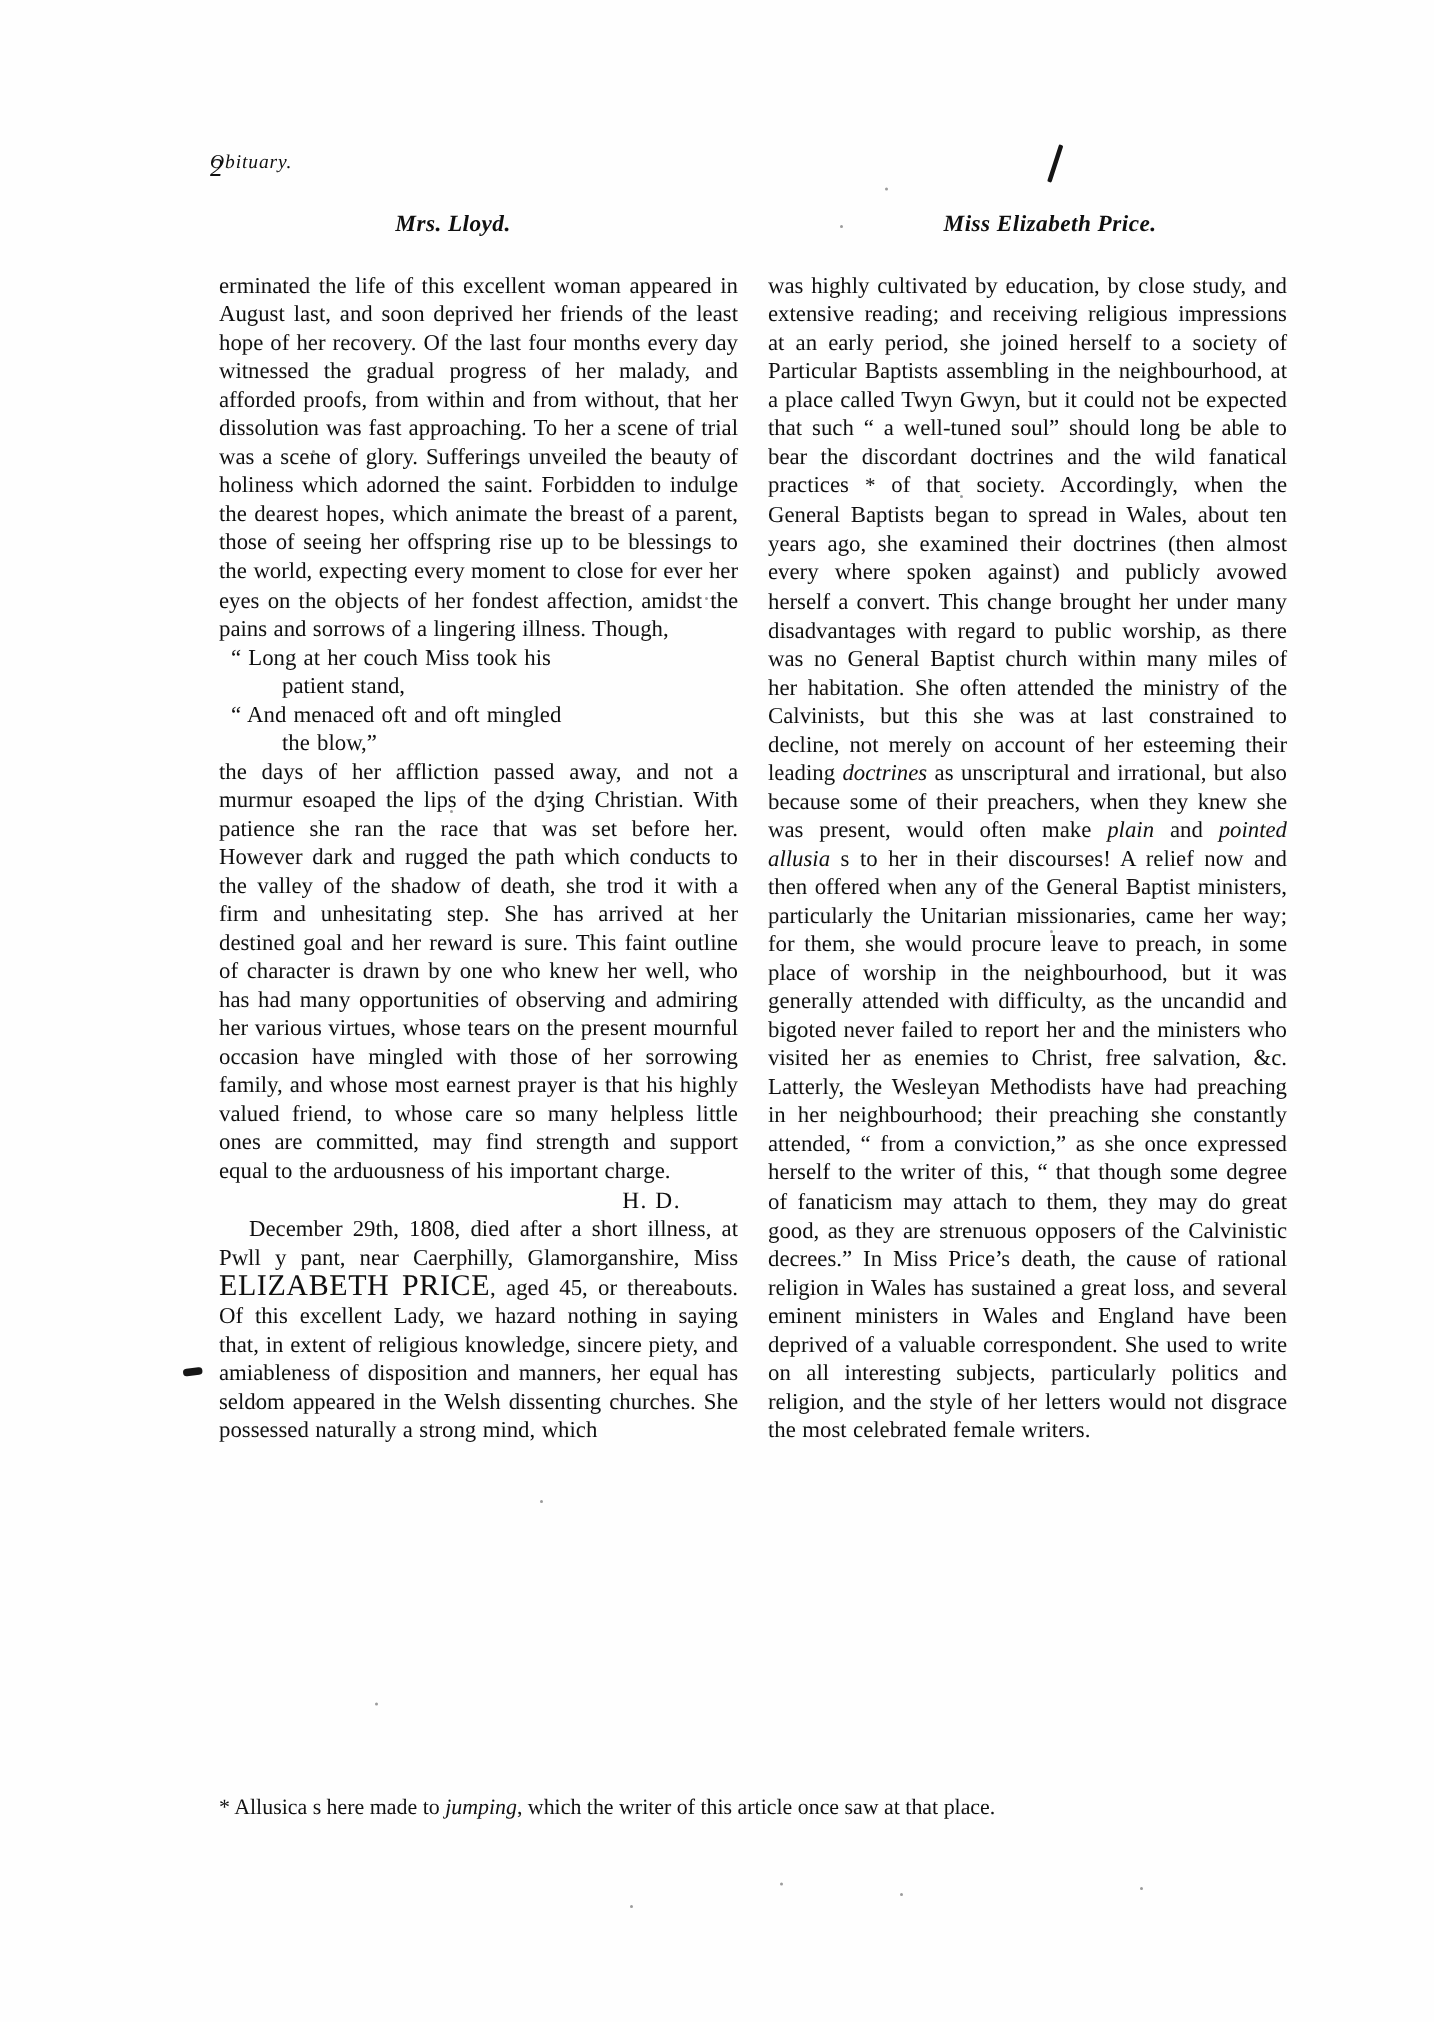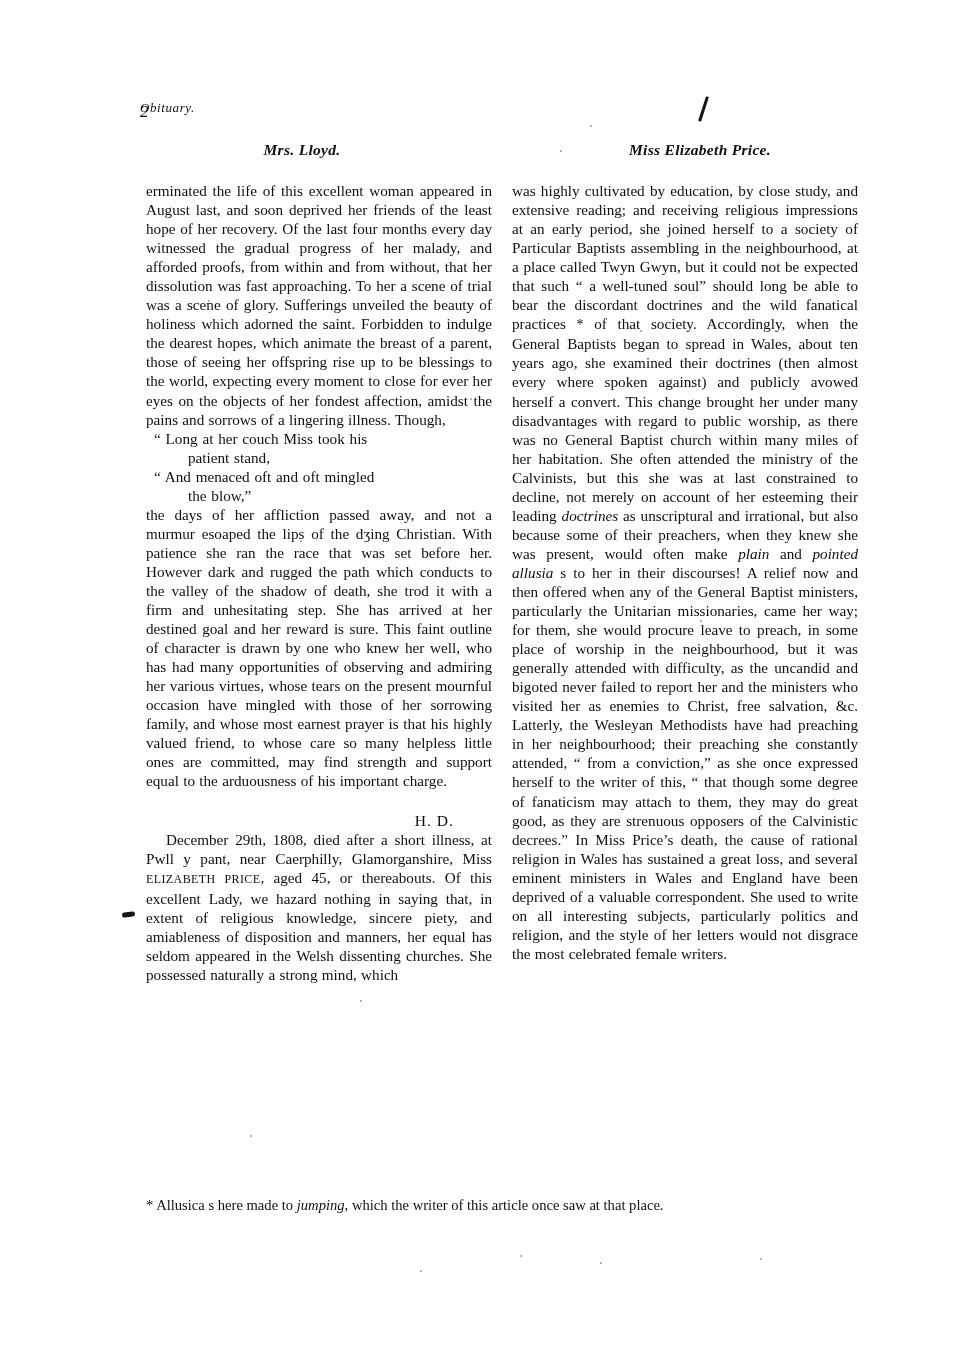--- a/index.html
+++ b/index.html
@@ -116,21 +116,21 @@
   
   .verse {
     margin: 0;
     text-align: left;
     word-spacing: 1px;
   }
   .verse .vrun  { display: block; text-indent: 8px; }
   .verse .vturn { display: block; padding-left: 42px; }
 
   .signature {
-    margin: 20px 0 0 0;
+    margin: 0 0 0 0;
     text-align: right;
     padding-right: 38px;
     letter-spacing: 1px;
     font-size: 15.6px;
   }
   .sign-row {
     margin: 1px 0 0 0;
     display: flex;
     justify-content: space-between;
     align-items: baseline;
@@ -140,21 +140,21 @@
     padding-left: 18px;
     font-size: 15.4px;
   }
   .sign-initials {
     letter-spacing: 1px;
     font-size: 15.6px;
     padding-right: 12px;
   }
 
   .smallcaps {
-    font-size: 12px;
+    font-size: 20px;
     letter-spacing: 0.4px;
   }
   em.it { font-style: italic; }
   .fnmark { font-size: 14px; }
 
   
   .footnote {
     position: absolute;
     left: 146px;
     top: 1196px;

